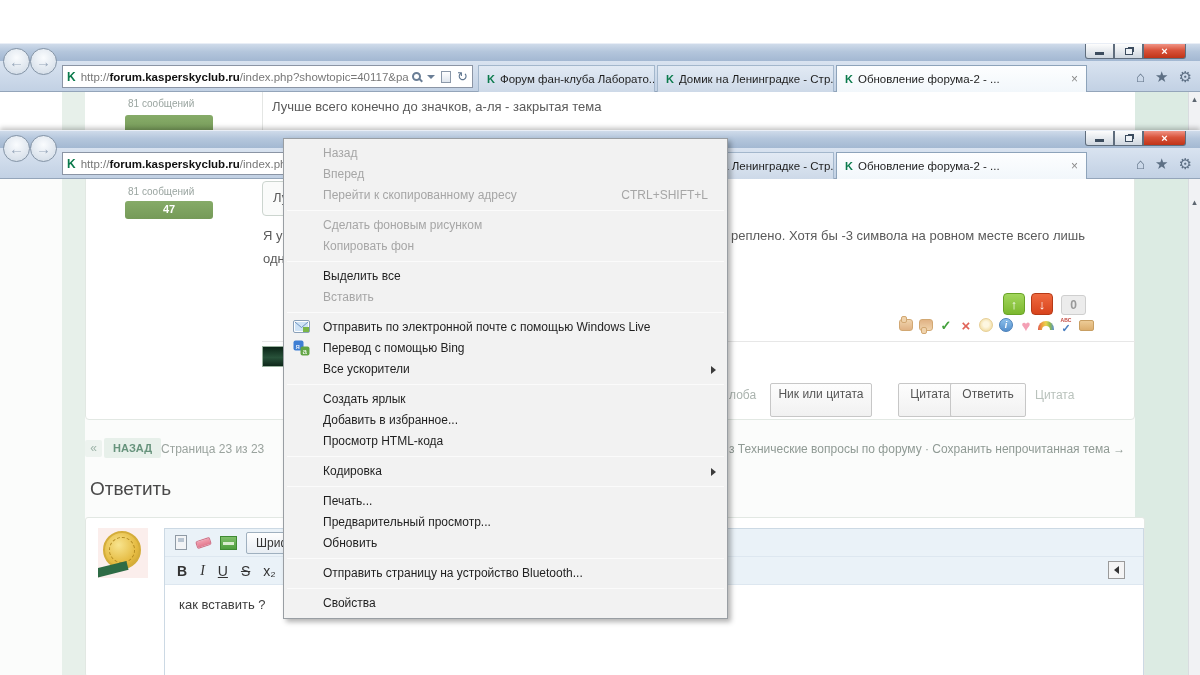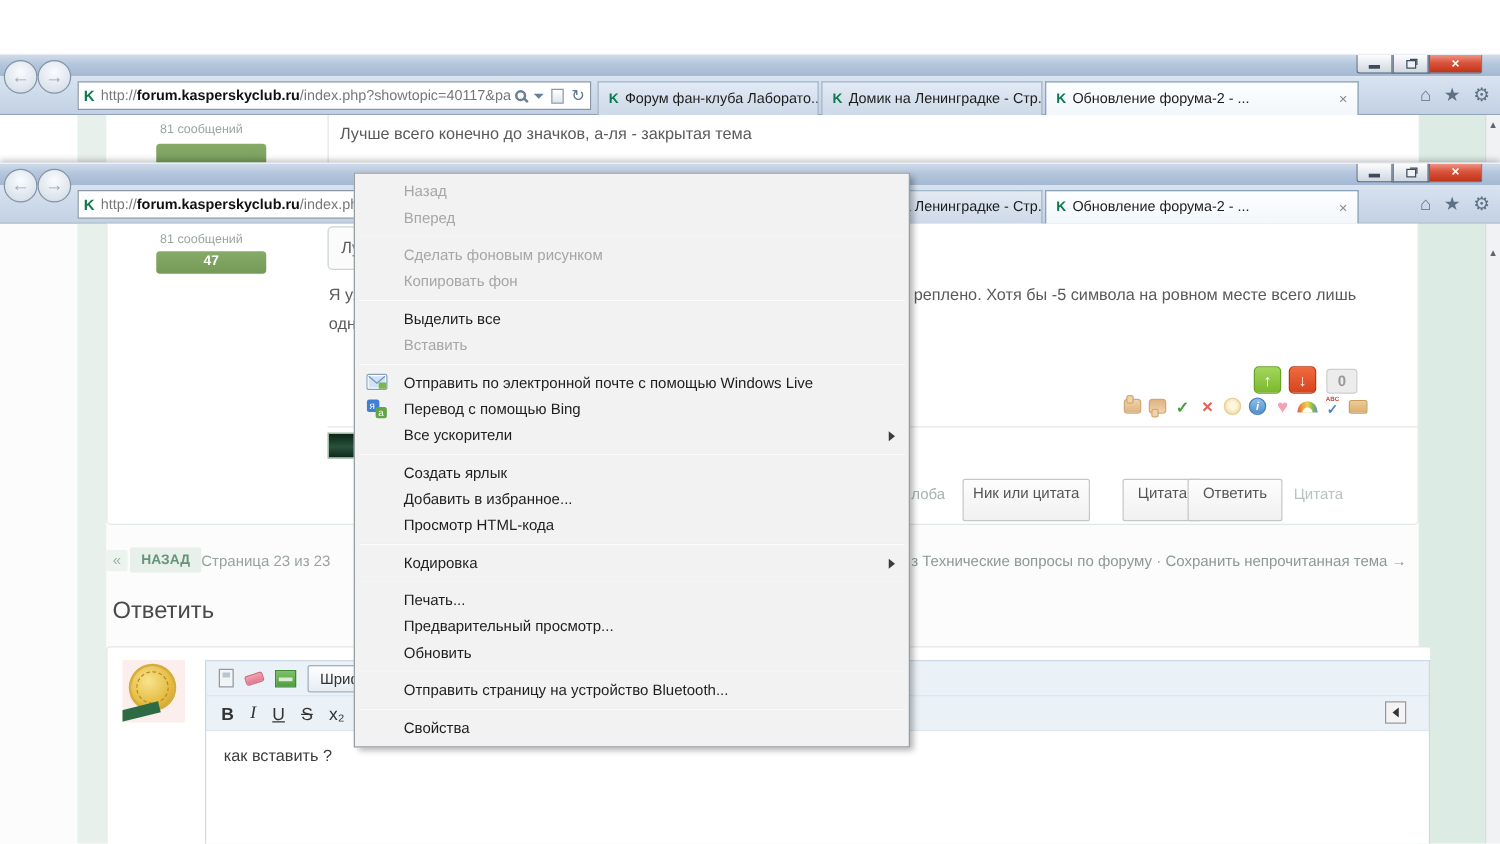--- a/index.html
+++ b/index.html
@@ -267,21 +267,21 @@
       <div class="strip-right"></div>
 
       <div class="card" id="post-card"></div>
 
       <div class="gray-label" style="position:absolute;left:128px;top:7px;">81 сообщений</div>
       <div class="green-badge" style="position:absolute;left:125px;top:22px;width:88px;height:18px;">47</div>
 
       <div class="quote-box" style="left:262px;top:2px;width:200px;height:35px;"><span>Лу</span></div>
 
       <div class="post-text" style="position:absolute;left:263px;top:49px;">Я уж</div>
-      <div class="post-text" style="position:absolute;left:731px;top:49px;">реплено. Хотя бы -5 символа на ровном месте всего лишь</div>
+      <div class="post-text" style="position:absolute;left:731px;top:49px;">реплено. Хотя бы -3 символа на ровном месте всего лишь</div>
       <div class="post-text" style="position:absolute;left:263px;top:72px;">одно</div>
 
       <div class="vote-btn vote-up" style="left:1003px;top:114px;"><span>↑</span></div>
       <div class="vote-btn vote-down" style="left:1031px;top:114px;"><span>↓</span></div>
       <div class="vote-zero" style="left:1061px;top:116px;">0</div>
 
       <div class="rx-row" style="left:898px;top:138px;">
         <span class="rx">
             <span class="rx-thumb"></span>
           </span>
@@ -358,20 +358,21 @@
 
       <div class="scrollbar">
           <div class="scroll-arrow" style="margin-top:16px;">▴</div>
         </div>
     </div>
   </div>
 
   <div id="ctx">
     <div class="ctx-item disabled"><span>Назад</span></div>
     <div class="ctx-item disabled"><span>Вперед</span></div>
+    <div class="ctx-item disabled"><span>Перейти к скопированному адресу</span><span class="ctx-shortcut">CTRL+SHIFT+L</span></div>
     <div class="ctx-sep"></div>
     <div class="ctx-item disabled"><span>Сделать фоновым рисунком</span></div>
     <div class="ctx-item disabled"><span>Копировать фон</span></div>
     <div class="ctx-sep"></div>
     <div class="ctx-item"><span>Выделить все</span></div>
     <div class="ctx-item disabled"><span>Вставить</span></div>
     <div class="ctx-sep"></div>
     <div class="ctx-item">
       <span class="ctx-icon"><svg width="18" height="16">
             <rect x="0.5" y="1.5" width="16" height="12" rx="1.5" fill="#fdfdfd" stroke="#8aa0b8"></rect>

